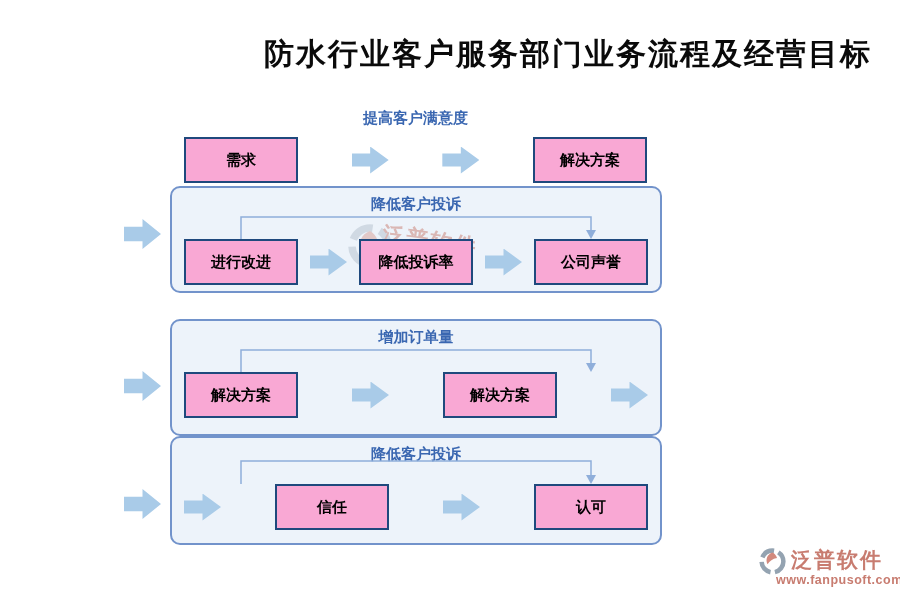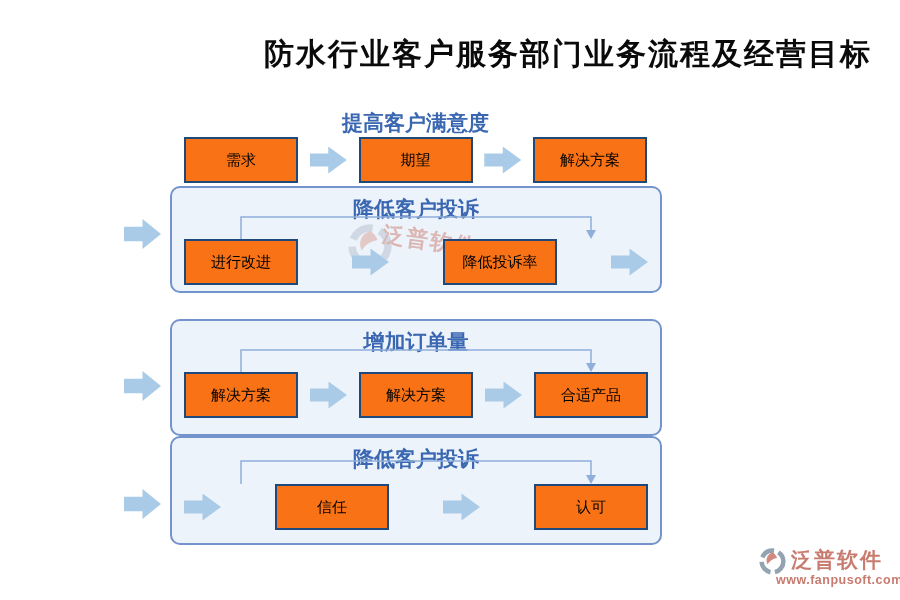--- a/index.html
+++ b/index.html
@@ -6,21 +6,21 @@
   body{
     width:900px;height:600px;position:relative;background:#ffffff;overflow:hidden;
     font-family:"Liberation Sans",sans-serif;
   }
   .title{
     position:absolute;left:0;top:34px;width:872px;text-align:right;
     font-family:"DejaVu Serif",serif;font-size:30px;font-weight:bold;color:#0a0a0a;
     letter-spacing:2px;white-space:nowrap;
   }
   .goal-label{
-    font-size:21px;font-weight:bold;color:#3A67B1;text-align:center;white-space:nowrap;
+    font-size:15px;font-weight:bold;color:#3A67B1;text-align:center;white-space:nowrap;
   }
   .row1-label{position:absolute;left:184px;top:109px;width:463px;}
   .row1-flow{
     position:absolute;left:184px;top:137px;width:463px;height:46px;
     display:flex;justify-content:space-between;align-items:center;z-index:2;
   }
   .panel{
     position:absolute;left:170px;width:488px;background:#EDF3FA;
     border:2px solid #7293CB;border-radius:10px;box-sizing:content-box;
   }
@@ -29,23 +29,23 @@
   .panel-4{top:436px;height:105px;}
   .panel-label{margin-top:7px;}
   .panel-flow{
     position:absolute;left:12px;width:464px;height:46px;
     display:flex;justify-content:space-between;align-items:center;z-index:2;
   }
   .panel-2 .panel-flow{top:51px;}
   .panel-3 .panel-flow{top:51px;}
   .panel-4 .panel-flow{top:46px;}
   .fbox{
-    width:110px;height:42px;background:#f97316;border:2px solid #1F497D;
+    width:110px;height:42px;background:#f9a8d4;border:2px solid #1F497D;
     display:flex;align-items:center;justify-content:center;
-    font-size:15px;font-weight:normal;color:#000000;white-space:nowrap;
+    font-size:15px;font-weight:bold;color:#000000;white-space:nowrap;
     position:relative;z-index:2;
   }
   .barrow{
     width:37px;height:27px;background:#A9CBE8;
     clip-path:polygon(0 26%,50% 26%,50% 0,100% 50%,50% 100%,50% 74%,0 74%);
   }
   .entry-arrow{
     position:absolute;width:37px;height:30px;background:#A9CBE8;
     clip-path:polygon(0 26%,50% 26%,50% 0,100% 50%,50% 100%,50% 74%,0 74%);
   }
@@ -70,21 +70,20 @@
 </style>
 </head>
 <body>
 
 <div class="title">防水行业客户服务部门业务流程及经营目标</div>
 
 <div class="goal-label row1-label">提高客户满意度</div>
 <div class="row1-flow">
   <div class="fbox">需求</div>
   <div class="barrow"></div>
-  <div class="fbox">期望</div>
   <div class="barrow"></div>
   <div class="fbox">解决方案</div>
 </div>
 
 <div class="watermark">
   <svg width="48" height="48" viewBox="0 0 32 32" style="position:absolute;left:2px;top:8px;opacity:0.8;">
     <circle cx="16" cy="16" r="12" fill="none" stroke="#A7B4C2" stroke-width="5" stroke-dasharray="16 5"></circle>
     <path d="M16 6 C10 8 8 14 10.5 19 C13 15 16 13 21 12 C20 9 18 7 16 6 Z" fill="#D2897D"></path>
   </svg>
   <div class="wm-text">泛普软件</div>
@@ -95,36 +94,36 @@
   <div class="goal-label panel-label">降低客户投诉</div>
   <svg class="connector" width="488" height="60" viewBox="0 0 488 60">
     <path d="M69,51 L69,29 L419,29 L419,42" fill="none" stroke="#8FAEDA" stroke-width="1.5"></path>
     <polygon points="414,42 424,42 419,51" fill="#8FAEDA"></polygon>
   </svg>
   <div class="panel-flow">
     <div class="fbox">进行改进</div>
     <div class="barrow"></div>
     <div class="fbox">降低投诉率</div>
     <div class="barrow"></div>
+    <div class="fbox">公司声誉</div>
   </div>
 </div>
 
 <div class="entry-arrow entry-3"></div>
 <div class="panel panel-3">
   <div class="goal-label panel-label">增加订单量</div>
   <svg class="connector" width="488" height="60" viewBox="0 0 488 60">
     <path d="M69,51 L69,29 L419,29 L419,42" fill="none" stroke="#8FAEDA" stroke-width="1.5"></path>
     <polygon points="414,42 424,42 419,51" fill="#8FAEDA"></polygon>
   </svg>
   <div class="panel-flow">
     <div class="fbox">解决方案</div>
     <div class="barrow"></div>
     <div class="fbox">解决方案</div>
     <div class="barrow"></div>
-    <div class="fbox">合适产品</div>
   </div>
 </div>
 
 <div class="entry-arrow entry-4"></div>
 <div class="panel panel-4">
   <div class="goal-label panel-label">降低客户投诉</div>
   <svg class="connector" width="488" height="60" viewBox="0 0 488 60">
     <path d="M69,46 L69,23 L419,23 L419,37" fill="none" stroke="#8FAEDA" stroke-width="1.5"></path>
     <polygon points="414,37 424,37 419,46" fill="#8FAEDA"></polygon>
   </svg>

